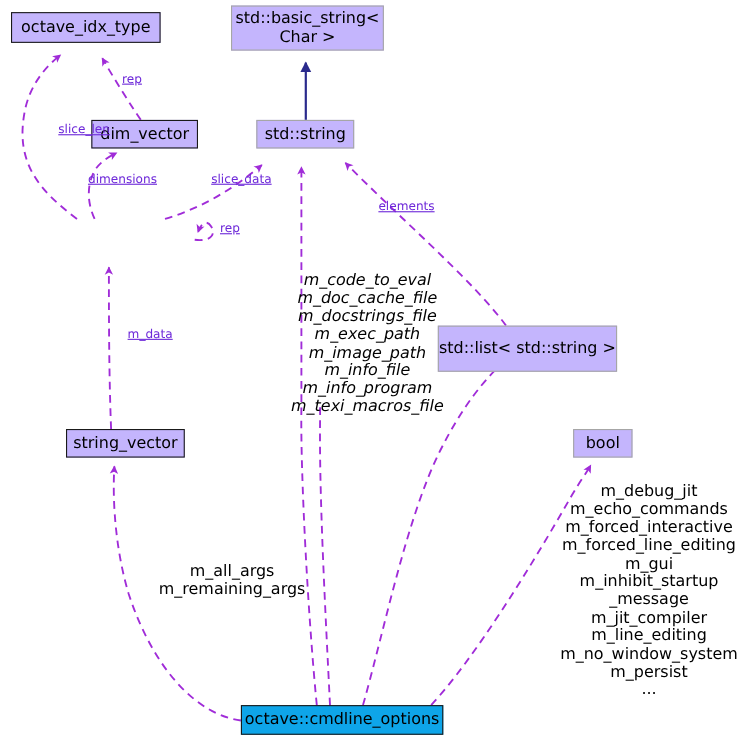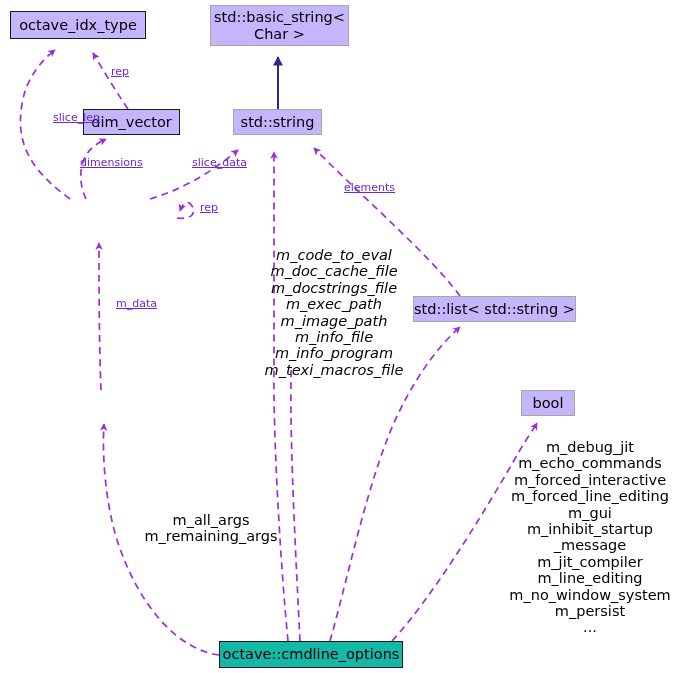--- a/index.html
+++ b/index.html
@@ -20,21 +20,21 @@
     text-align:center;
     background:#c4b5fd;
     font-size:14.5px;
     color:#000000;
     line-height:1.12;
     white-space:pre;
     z-index:3;
   }
   .node.dark{border:1.4px solid #1a1a1a;}
   .node.light{border:1.2px solid #a6a6a6;}
-  .node.focus{border:1.4px solid #1a1a1a;background:#14b8a6;}
+  .node.focus{border:1.4px solid #1a1a1a;background:#0ea5e9;}
   .edge-label{
     position:absolute;
     font-size:11px;
     color:#6d28d9;
     white-space:pre;
     line-height:1.16;
     z-index:4;
     background:transparent;
     text-decoration:underline;
   }
@@ -124,24 +124,27 @@
 
   <div class="node dark" style="left:83px;top:109px;width:97px;height:26px;">
     <span>dim_vector</span>
   </div>
 
   <div class="node light" style="left:233px;top:109px;width:89px;height:26px;">
     <span>std::string</span>
   </div>
 
 
-  <div class="node light" style="left:413px;top:296px;width:163px;height:26px;text-align:center;">
+  <div class="node light" style="left:398px;top:296px;width:163px;height:42px;text-align:center;">
     <span>std::list&lt; std::string &gt;</span>
   </div>
 
+  <div class="node dark" style="left:60px;top:390px;width:108px;height:26px;">
+    <span>string_vector</span>
+  </div>
 
   <div class="node light" style="left:521px;top:390px;width:54px;height:26px;">
     <span>bool</span>
   </div>
 
   <div class="node focus" style="left:219px;top:641px;width:184px;height:27px;">
     <span>octave::cmdline_options</span>
   </div>
 
   <div class="edge-label" style="left:111px;top:66px;">rep</div>

